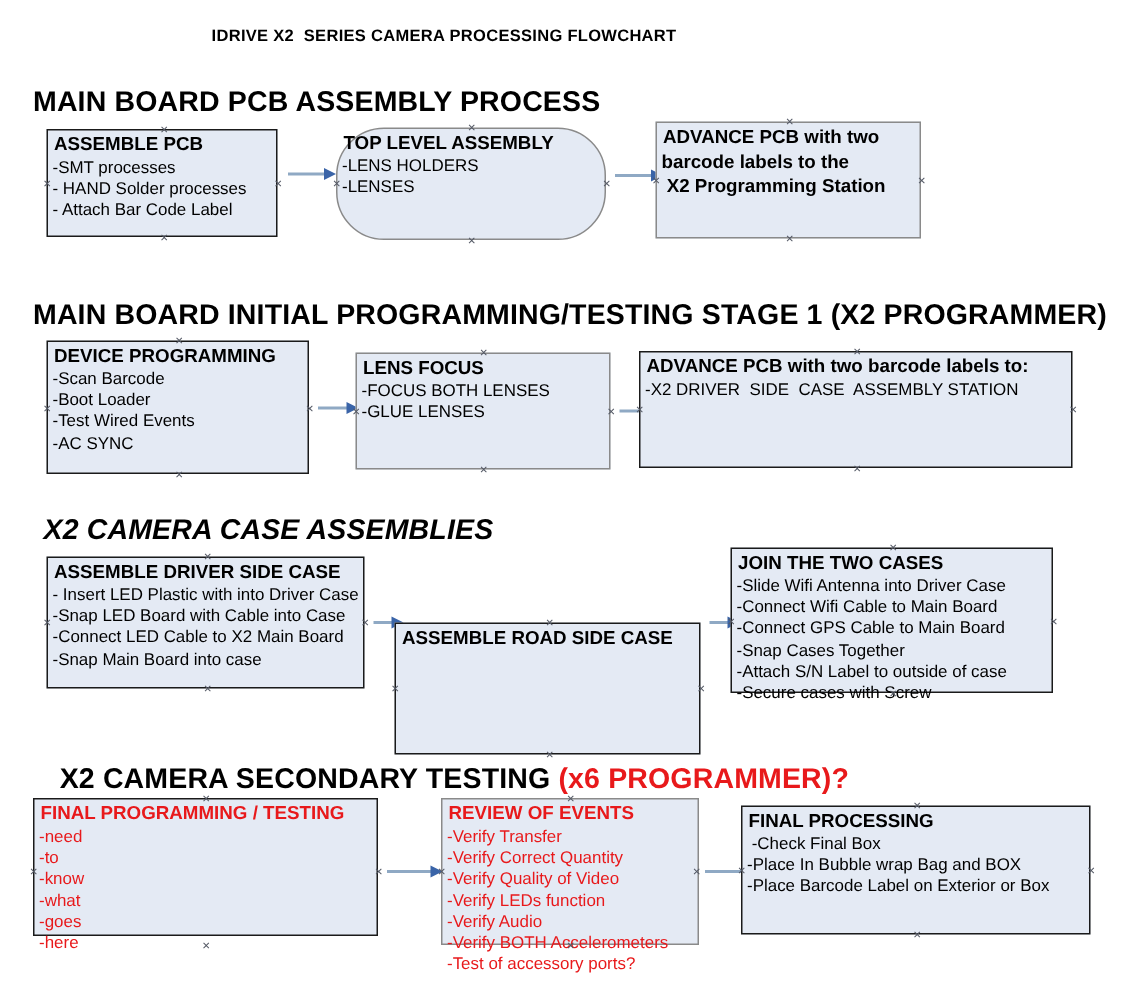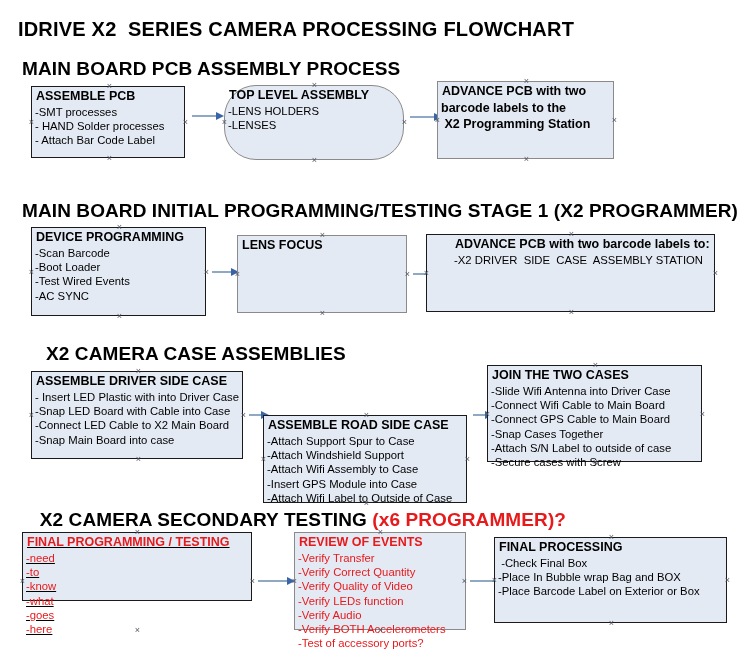--- a/index.html
+++ b/index.html
@@ -15,21 +15,21 @@
     overflow: hidden;
   }
 
   
   #chart-title {
     position: absolute;
     left: 0;
     top: 18px;
     width: 592px;
     text-align: center;
-    font-size: 20px;
+    font-size: 11px;
     font-weight: bold;
     letter-spacing: 0.2px;
     color: #000000;
     white-space: pre;
   }
   .section-heading {
     position: absolute;
     font-size: 19px;
     font-weight: bold;
     color: #000000;
@@ -170,66 +170,63 @@
   <div class="handle" style="left:84px; top:-4px;"></div>
   <div class="handle" style="left:84px; top:85px;"></div>
   <div class="handle" style="left:-4px; top:41px;"></div>
   <div class="handle" style="left:171px; top:41px;"></div>
 </div>
 
 <div class="arrow" style="left:212px; top:271px; width:20px;"></div>
 
 <div class="proc-box border-gray" style="left:237px; top:235px; width:170px; height:78px;">
   <div class="box-title">LENS FOCUS</div>
+  <div class="box-lines">
+    <div class="box-line">-FOCUS BOTH LENSES</div>
+    <div class="box-line">-GLUE LENSES</div>
+  </div>
   <div class="handle" style="left:81px; top:-4px;"></div>
   <div class="handle" style="left:81px; top:74px;"></div>
   <div class="handle" style="left:-4px; top:35px;"></div>
   <div class="handle" style="left:166px; top:35px;"></div>
 </div>
 
 <div class="arrow" style="left:413px; top:273px; width:19px;"></div>
 
-<div class="proc-box border-dark" style="left:426px; top:234px; width:289px; height:78px;padding-left:24px;">
+<div class="proc-box border-dark" style="left:426px; top:234px; width:289px; height:78px;">
   <div class="box-title">ADVANCE PCB with two barcode labels to:</div>
   <div class="box-lines">
     <div class="box-line">-X2 DRIVER  SIDE  CASE  ASSEMBLY STATION</div>
   </div>
   <div class="handle" style="left:141px; top:-4px;"></div>
   <div class="handle" style="left:141px; top:74px;"></div>
   <div class="handle" style="left:-4px; top:35px;"></div>
   <div class="handle" style="left:285px; top:35px;"></div>
 </div>
 
-<div class="section-heading" style="left:46px; top:343px;">X2 CAMERA CASE ASSEMBLIES</div>
+<div class="section-heading" style="left:29px; top:343px;font-style:italic;">X2 CAMERA CASE ASSEMBLIES</div>
 
 <div class="proc-box border-dark" style="left:31px; top:371px; width:212px; height:88px;">
   <div class="box-title">ASSEMBLE DRIVER SIDE CASE</div>
   <div class="box-lines">
     <div class="box-line">- Insert LED Plastic with into Driver Case</div>
     <div class="box-line">-Snap LED Board with Cable into Case</div>
     <div class="box-line">-Connect LED Cable to X2 Main Board</div>
     <div class="box-line">-Snap Main Board into case</div>
   </div>
   <div class="handle" style="left:103px; top:-4px;"></div>
   <div class="handle" style="left:103px; top:84px;"></div>
   <div class="handle" style="left:-4px; top:40px;"></div>
   <div class="handle" style="left:208px; top:40px;"></div>
 </div>
 
 <div class="arrow" style="left:249px; top:414px; width:13px;"></div>
 
 <div class="proc-box border-dark" style="left:263px; top:370px; width:204px; height:88px;margin-top:45px;">
   <div class="box-title">ASSEMBLE ROAD SIDE CASE</div>
-  <div class="box-lines">
-    <div class="box-line">-Attach Support Spur to Case</div>
-    <div class="box-line">-Attach Windshield Support</div>
-    <div class="box-line">-Attach Wifi Assembly to Case</div>
-    <div class="box-line">-Insert GPS Module into Case</div>
-    <div class="box-line">-Attach Wifi Label to Outside of Case</div>
-  </div>
   <div class="handle" style="left:99px; top:-4px;"></div>
   <div class="handle" style="left:99px; top:84px;"></div>
   <div class="handle" style="left:-4px; top:40px;"></div>
   <div class="handle" style="left:200px; top:40px;"></div>
 </div>
 
 <div class="arrow" style="left:473px; top:414px; width:13px;"></div>
 
 <div class="proc-box border-dark" style="left:487px; top:365px; width:215px; height:97px;">
   <div class="box-title">JOIN THE TWO CASES</div>
@@ -244,21 +241,21 @@
   <div class="handle" style="left:104px; top:-4px;"></div>
   <div class="handle" style="left:104px; top:93px;"></div>
   <div class="handle" style="left:-4px; top:45px;"></div>
   <div class="handle" style="left:211px; top:45px;"></div>
 </div>
 
 <div class="section-heading" style="left:29px; top:487px;">
   <span>X2 CAMERA SECONDARY TESTING </span><span class="accent">(x6 PROGRAMMER)?</span>
 </div>
 
-<div class="proc-box border-dark" style="left:22px; top:532px; width:230px; height:69px;text-decoration:underline;">
+<div class="proc-box border-dark" style="left:22px; top:532px; width:230px; height:92px;">
   <div class="box-title red">FINAL PROGRAMMING / TESTING</div>
   <div class="box-lines">
     <div class="box-line red">-need</div>
     <div class="box-line red">-to</div>
     <div class="box-line red">-know</div>
     <div class="box-line red">-what</div>
     <div class="box-line red">-goes</div>
     <div class="box-line red">-here</div>
   </div>
   <div class="handle" style="left:111px; top:-4px;"></div>

